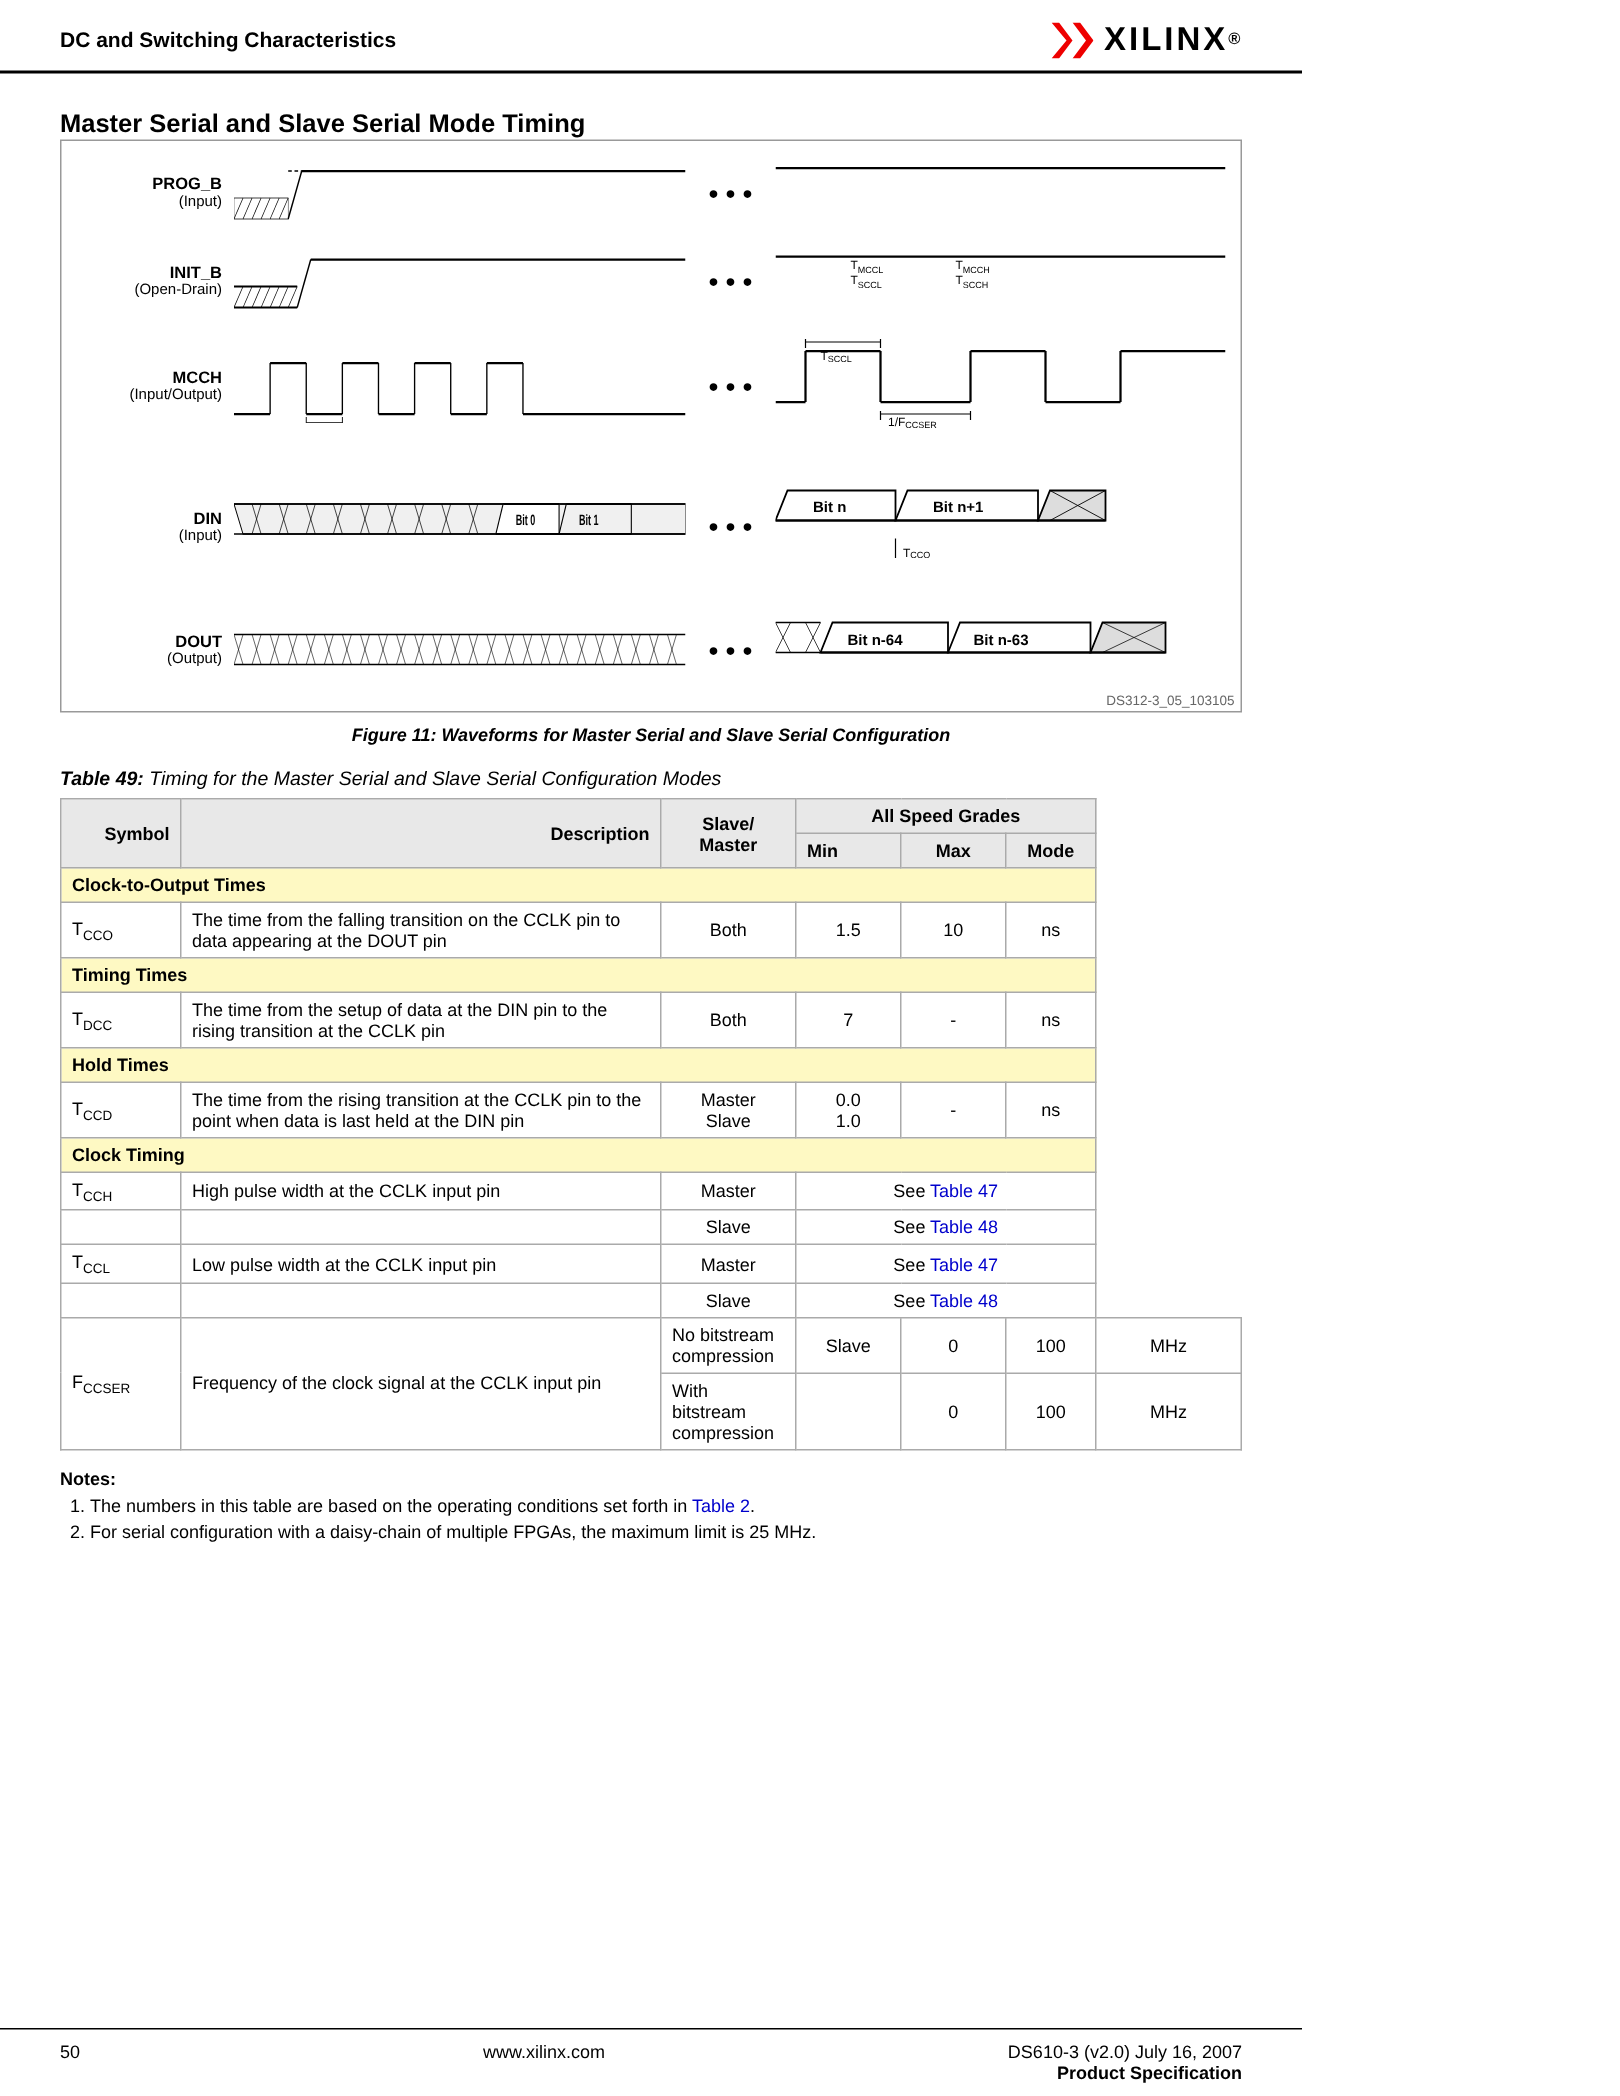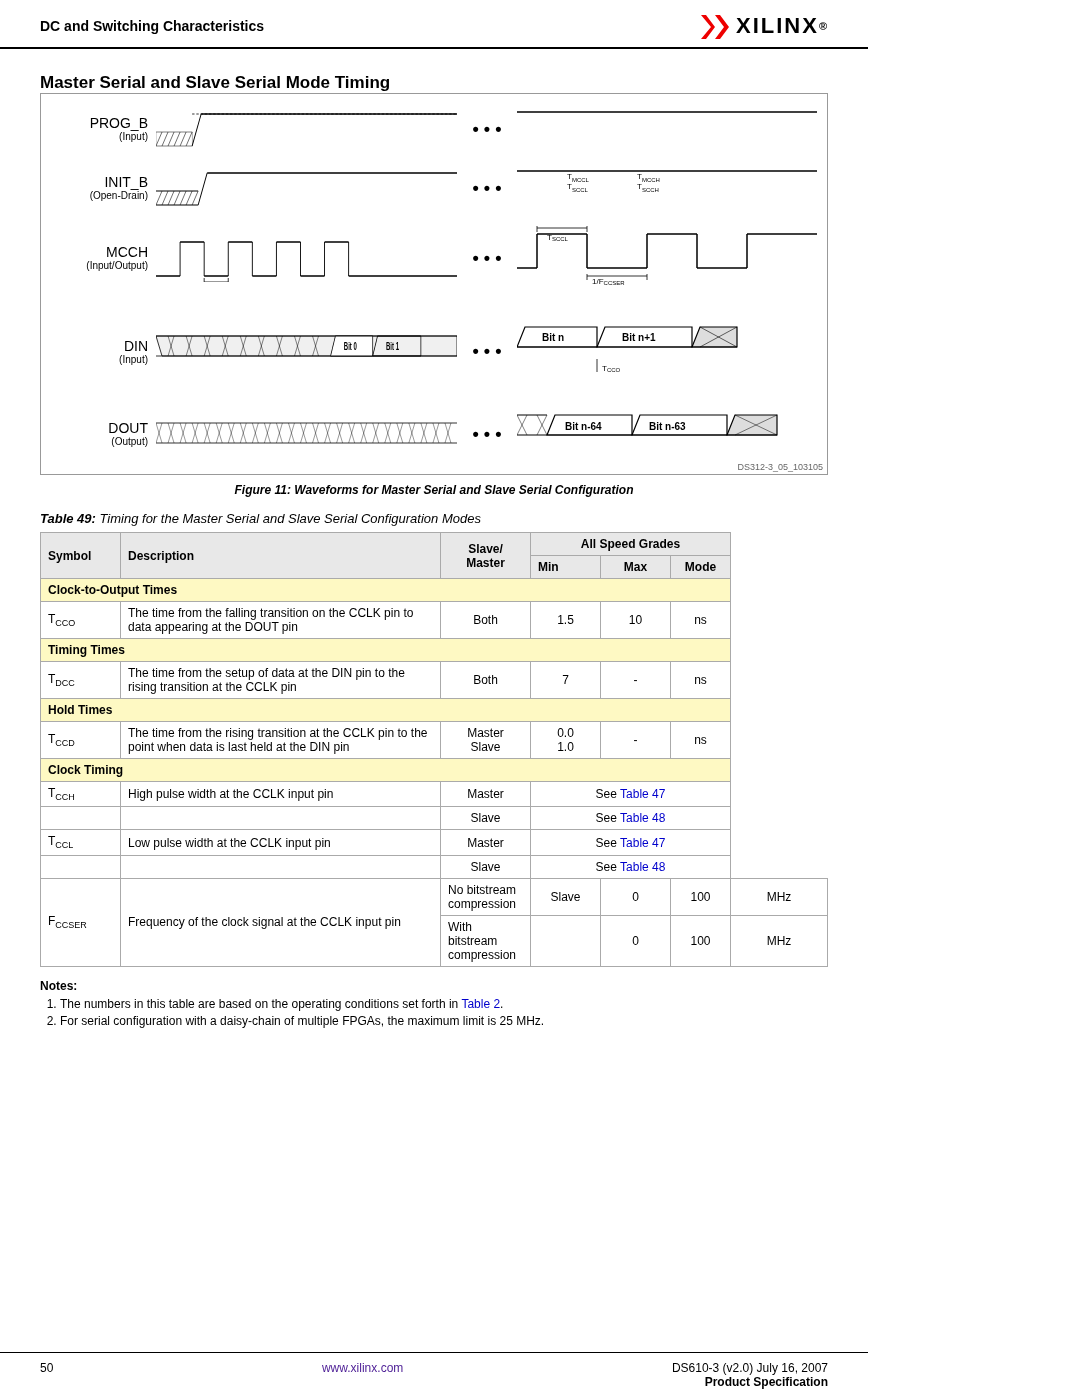--- a/index.html
+++ b/index.html
@@ -68,22 +68,22 @@
       position: relative;
     }
     .signal-label {
       width: 105px;
       text-align: right;
       padding-right: 8px;
       font-size: 11px;
       flex-shrink: 0;
     }
     .signal-label .signal-name {
-      font-weight: normal;
-      font-size: 14px;
+      font-weight: bold;
+      font-size: 11px;
     }
     .signal-label .signal-type {
       font-size: 10px;
     }
     .waveform-area {
       flex: 1;
       position: relative;
       height: 38px;
     }
     svg.wave {
@@ -133,21 +133,21 @@
       font-size: 12px;
     }
     table.timing-table th, table.timing-table td {
       border: 1px solid #aaa;
       padding: 4px 7px;
       vertical-align: middle;
     }
     table.timing-table th {
       background: #e8e8e8;
       font-weight: bold;
-      text-align: left;
+      text-align: right;
     }
     table.timing-table .col-symbol {
       width: 80px;
     }
     table.timing-table .col-desc {
       width: 320px;
     }
     table.timing-table .col-slave {
       width: 90px;
       text-align: center;
@@ -193,21 +193,21 @@
     
     .page-footer {
       border-top: 1px solid #000;
       padding: 8px 40px;
       display: flex;
       justify-content: space-between;
       align-items: flex-start;
       font-size: 12px;
     }
     .footer-page { }
-    .footer-link { color: #4c1d95; text-decoration: none; }
+    .footer-link { color: #000000; text-decoration: none; }
     .footer-right { text-align: right; }
     .footer-right .doc-id { }
     .footer-right .doc-type { font-weight: bold; }
   </style>
 </head>
 <body>
 
 <div class="page">
 
   <div class="page-header">

